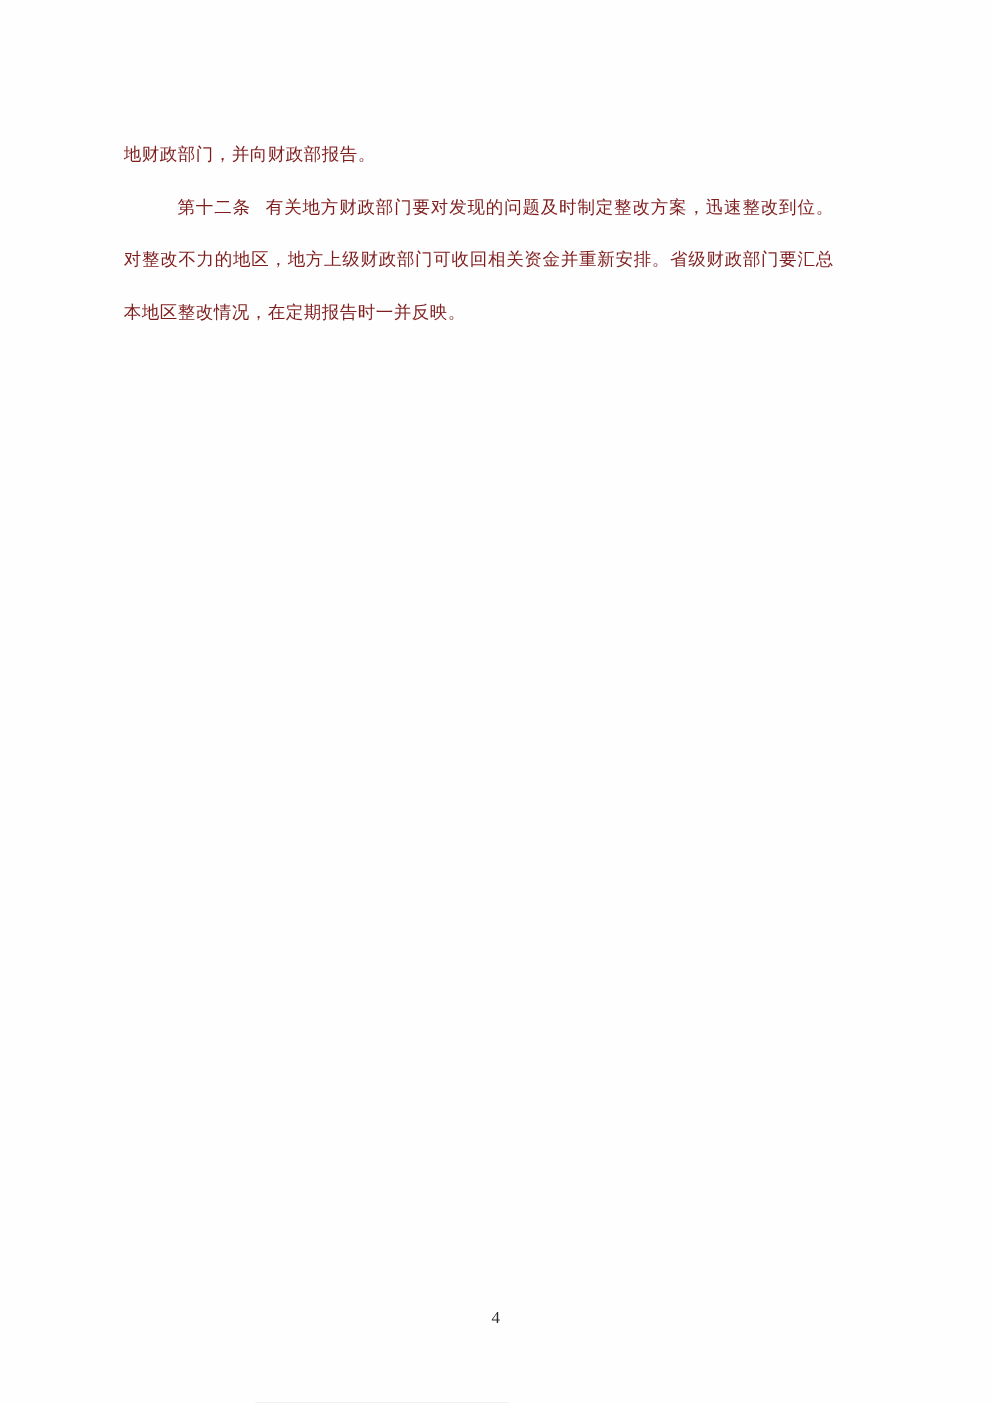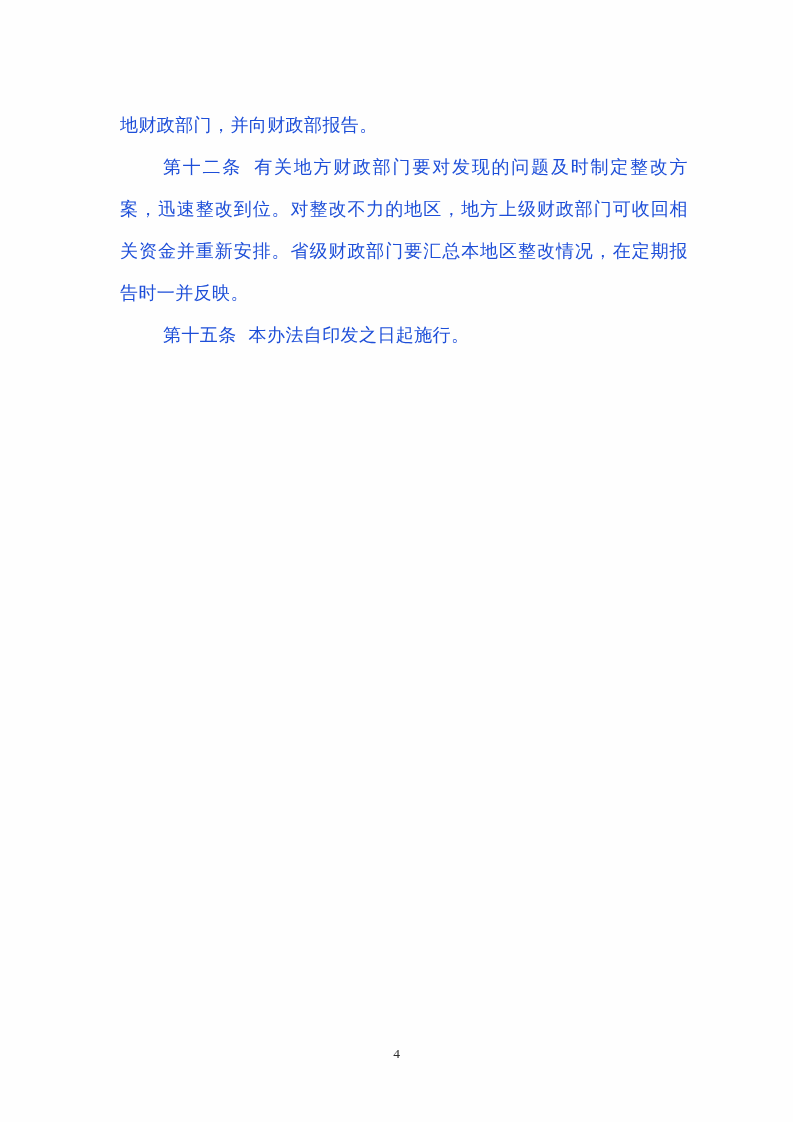--- a/index.html
+++ b/index.html
@@ -12,28 +12,28 @@
     width: 793px;
     height: 1122px;
     margin: 0 auto;
     background: #fefefe;
     overflow: hidden;
     font-family: "Liberation Serif", "DejaVu Serif", serif;
     color: #333333;
   }
   .doc-content {
     position: absolute;
-    left: 120px;
+    left: 99px;
     top: 104px;
     width: 568px;
-    font-size: 18px;
+    font-size: 14px;
     line-height: 42px;
     text-align: justify;
     letter-spacing: 0.4px;
-    color: #1d4ed8;
+    color: #7f1d1d;
   }
   .doc-content p {
     margin: 0;
     padding: 0;
   }
   .doc-content p.indent {
     text-indent: 43px;
   }
   .article-label {
     margin-right: 12px;
@@ -56,21 +56,20 @@
 <div class="page">
 
   <div class="doc-content">
 
     <p><span>地财政部门，并向财政部报告。</span></p>
 
     <p class="indent"><span class="article-label">第十二条</span><span>有关地方财政部门要对发现的问题及时制定整改方案，迅速整改到位。对整改不力的地区，地方上级财政部门可收回相关资金并重新安排。省级财政部门要汇总本地区整改情况，在定期报告时一并反映。</span></p>
 
 
 
-    <p class="indent"><span class="article-label">第十五条</span><span>本办法自印发之日起施行。</span></p>
 
   </div>
 
   <div class="page-footer">
     <span>4</span>
   </div>
 
 </div>
 
 </body></html>

